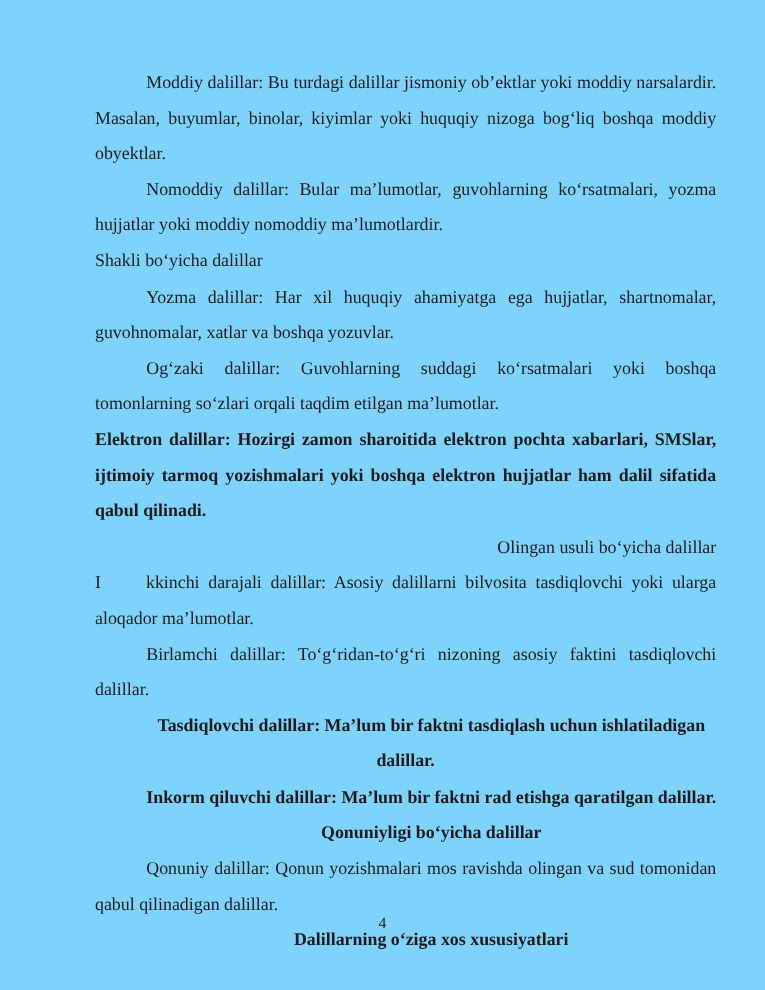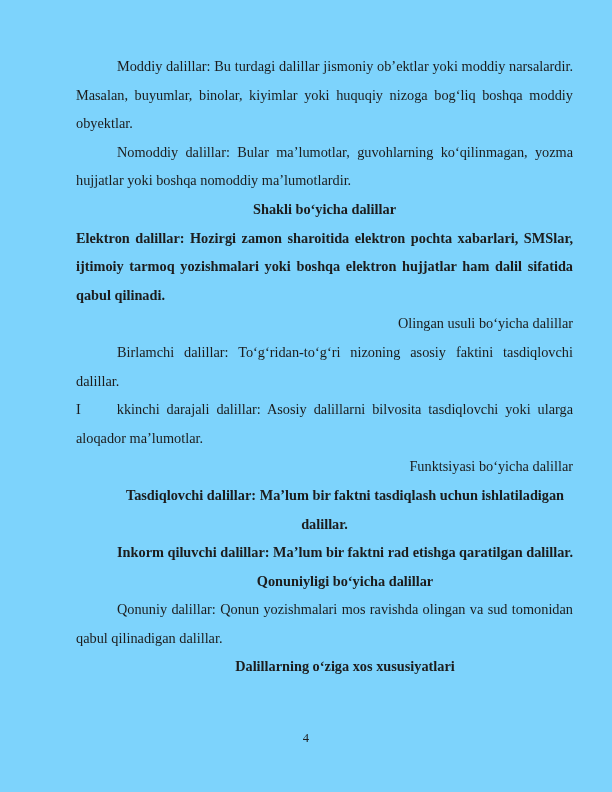--- a/index.html
+++ b/index.html
@@ -59,23 +59,22 @@
 
   
   .para.line {
     text-align: center;
     text-indent: 41px;
     font-weight: bold;
   }
 
   
   .para.line-flush {
-    text-align: center;
+    text-align: left;
     text-indent: 0;
-    font-weight: bold;
   }
 
   
   .para.line-wide {
     text-align: right;
     text-indent: 45px;
   }
 
   
   .para.oddstart {
@@ -100,35 +99,36 @@
 </style>
 </head>
 <body>
 
 <div id="page">
 
   <div id="text-body">
 
     <p class="para indent">Moddiy dalillar: Bu turdagi dalillar jismoniy ob’ektlar yoki moddiy narsalardir. Masalan, buyumlar, binolar, kiyimlar yoki huquqiy nizoga bog‘liq boshqa moddiy obyektlar.</p>
 
-    <p class="para indent">Nomoddiy dalillar: Bular ma’lumotlar, guvohlarning ko‘qilinmagan, yozma hujjatlar yoki boshqa nomoddiy ma’lumotlardir.</p>
+    <p class="para indent">Nomoddiy dalillar: Bular ma’lumotlar, guvohlarning ko‘rsatmalari, yozma hujjatlar yoki moddiy nomoddiy ma’lumotlardir.</p>
 
     <p class="para line-flush">Shakli bo‘yicha dalillar</p>
 
+    <p class="para indent">Yozma dalillar: Har xil huquqiy ahamiyatga ega hujjatlar, shartnomalar, guvohnomalar, xatlar va boshqa yozuvlar.</p>
 
+    <p class="para indent">Og‘zaki dalillar: Guvohlarning suddagi ko‘rsatmalari yoki boshqa tomonlarning so‘zlari orqali taqdim etilgan ma’lumotlar.</p>
 
     <p class="para flush">Elektron dalillar: Hozirgi zamon sharoitida elektron pochta xabarlari, SMSlar, ijtimoiy tarmoq yozishmalari yoki boshqa elektron hujjatlar ham dalil sifatida qabul qilinadi.</p>
 
     <p class="para line-wide">Olingan usuli bo‘yicha dalillar</p>
 
+    <p class="para oddstart"><span>I</span><span class="tab-gap"></span><span>kkinchi darajali dalillar: Asosiy dalillarni bilvosita tasdiqlovchi yoki ularga aloqador ma’lumotlar.</span></p>
+
     <p class="para indent">Birlamchi dalillar: To‘g‘ridan-to‘g‘ri nizoning asosiy faktini tasdiqlovchi dalillar.</p>
 
-    <p class="para oddstart"><span>I</span><span class="tab-gap"></span><span>kkinchi darajali dalillar: Asosiy dalillarni bilvosita tasdiqlovchi yoki ularga aloqador ma’lumotlar.</span></p>
-
-    <p class="para line-wide">Funktsiyasi bo‘yicha dalillar</p>
 
     <p class="para line">Tasdiqlovchi dalillar: Ma’lum bir faktni tasdiqlash uchun ishlatiladigan dalillar.</p>
 
     <p class="para line">Inkorm qiluvchi dalillar: Ma’lum bir faktni rad etishga qaratilgan dalillar.</p>
 
     <p class="para line">Qonuniyligi bo‘yicha dalillar</p>
 
     <p class="para indent">Qonuniy dalillar: Qonun yozishmalari mos ravishda olingan va sud tomonidan qabul qilinadigan dalillar.</p>
 
 

